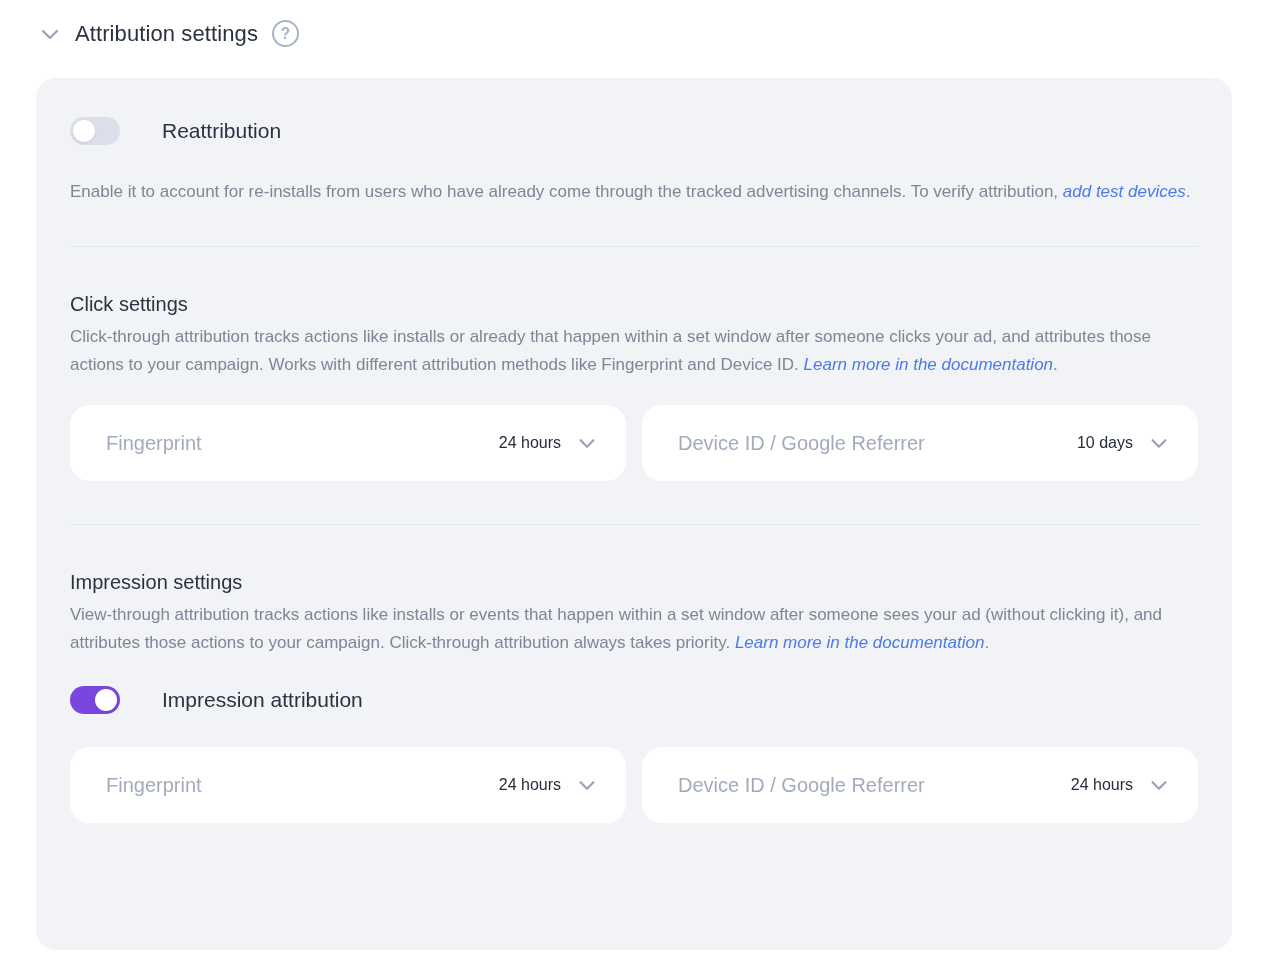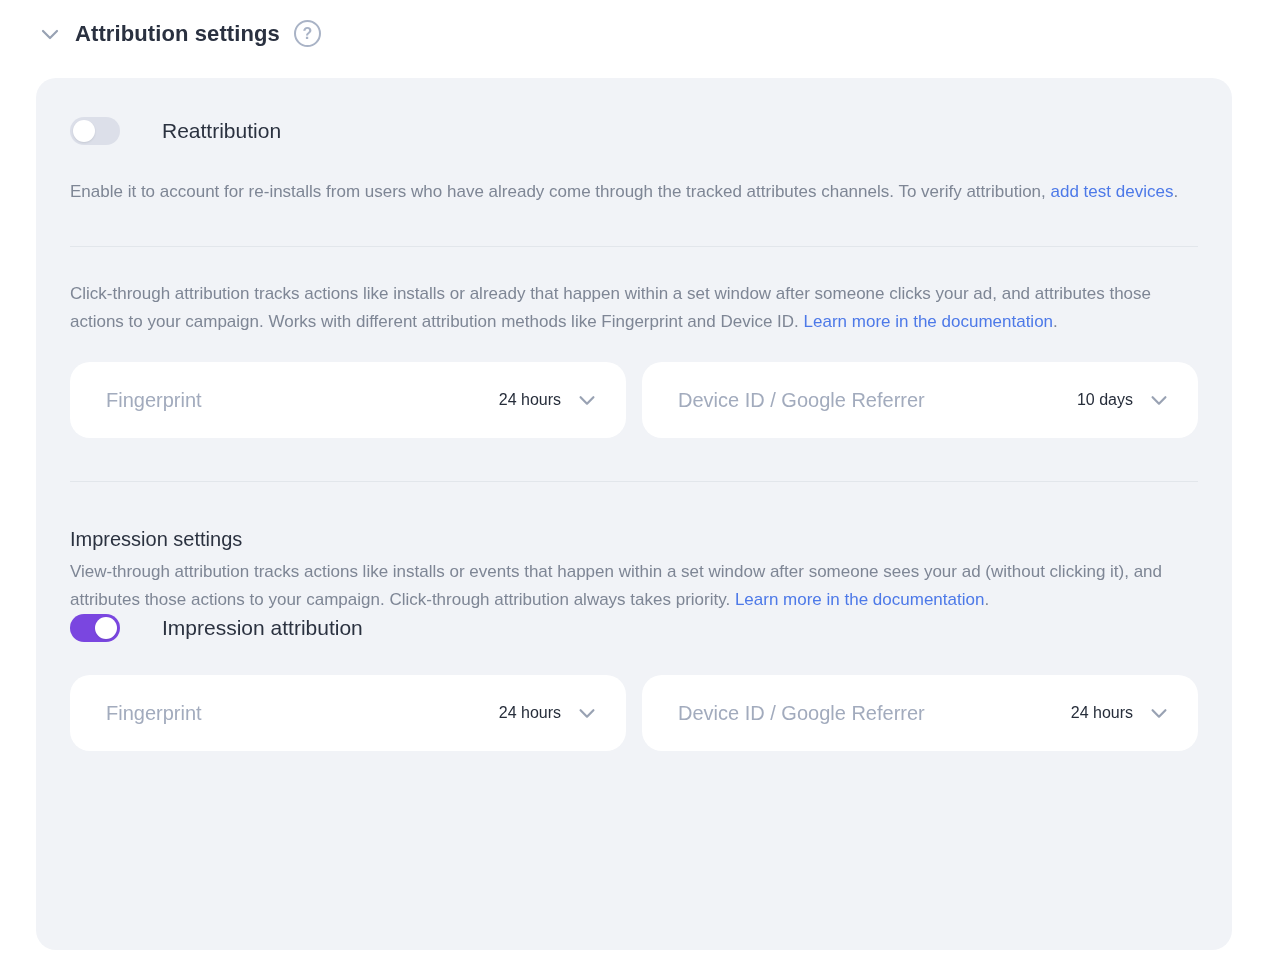--- a/index.html
+++ b/index.html
@@ -10,21 +10,21 @@
     overflow: hidden;
   }
   
   .page-header {
     display: flex; align-items: center;
     padding: 20px 0 0 38px;
     gap: 13px;
   }
   .hdr-chevron { width: 24px; height: 24px; display: inline-flex; align-items: center; justify-content: center; cursor: pointer; }
   .page-title {
-    font-size: 22px; color: #2a3140; font-weight: 700; letter-spacing: 0.1px;
+    font-size: 22px; color: #2a3140; font-weight: 400; letter-spacing: 0.1px;
   }
   .help-icon {
     width: 27px; height: 27px; border-radius: 50%;
     border: 2px solid #a9b3c6; color: #a9b3c6;
     display: inline-flex; align-items: center; justify-content: center;
     font-size: 16px; font-weight: 700; cursor: pointer;
     margin-left: 1px;
   }
   
   .card {
@@ -50,21 +50,21 @@
   .toggle.off .knob { left: 3px; }
   .toggle.on  .knob { right: 3px; }
   .toggle-label { margin-left: 14px; font-size: 21px; color: #2b3240; }
   
   .para {
     margin-top: 33px;
     font-size: 17px; line-height: 28px;
     color: #7e8695;
     max-width: 1134px;
   }
-  .para a { color: #4d79e8; text-decoration: none; cursor: pointer; }
+  .para a { color: #4d79e8; text-decoration: none; cursor: pointer; font-style: italic; }
   .divider {
     border: none; border-top: 1px solid #e2e6eb;
     margin-top: 40px;
   }
   .section-heading {
     margin-top: 46px;
     font-size: 20px; color: #2b3240; font-weight: 500;
   }
   .section-heading + .para { margin-top: 7px; }
   
@@ -74,21 +74,21 @@
     background: #ffffff; border-radius: 20px;
     display: flex; align-items: center;
     padding: 0 28px 0 36px;
     cursor: pointer;
   }
   .field .f-label { font-size: 20px; color: #a2abbd; flex: 1 1 auto; white-space: nowrap; }
   .field .f-value { font-size: 16px; color: #262d3a; margin-right: 15px; white-space: nowrap; }
   .field .f-chevron { display: inline-flex; align-items: center; }
   
   .divider.d2 { margin-top: 43px; }
-  .impression-toggle-row { }
+  .impression-toggle-row { margin-top: 29px; }
   .fields-row.r2 { margin-top: 33px; }
 </style>
 </head>
 <body>
 
 <div class="page-header">
   <span class="hdr-chevron">
     <svg width="24" height="24" viewBox="0 0 24 24" fill="none">
       <path d="M5 9 L12 16 L19 9" stroke="#98a2b3" stroke-width="2.2" stroke-linecap="round" stroke-linejoin="round"></path>
     </svg>
@@ -99,24 +99,25 @@
 
 <div class="card">
 
   <div class="toggle-row">
     <div class="toggle off">
       <div class="knob"></div>
     </div>
     <span class="toggle-label">Reattribution</span>
   </div>
 
-  <p class="para"><span>Enable it to account for re-installs from users who have already come through the tracked attributes channels. To verify attribution, </span><a>add test devices</a><span>.</span></p>
+  <p class="para"><span>Enable it to account for re-installs from users who have already come through the tracked advertising channels. To verify attribution, </span><a>add test devices</a><span>.</span></p>
 
   <hr class="divider">
 
+  <div class="section-heading">Click settings</div>
   <p class="para"><span>Click-through attribution tracks actions like installs or already that happen within a set window after someone clicks your ad, and attributes those actions to your campaign. Works with different attribution methods like Fingerprint and Device ID. </span><a>Learn more in the documentation</a><span>.</span></p>
 
   <div class="fields-row">
     <div class="field">
       <span class="f-label">Fingerprint</span>
       <span class="f-value">24 hours</span>
       <span class="f-chevron">
         <svg width="22" height="22" viewBox="0 0 24 24" fill="none">
           <path d="M5 9 L12 16 L19 9" stroke="#99a2b3" stroke-width="2.4" stroke-linecap="round" stroke-linejoin="round"></path>
         </svg>

